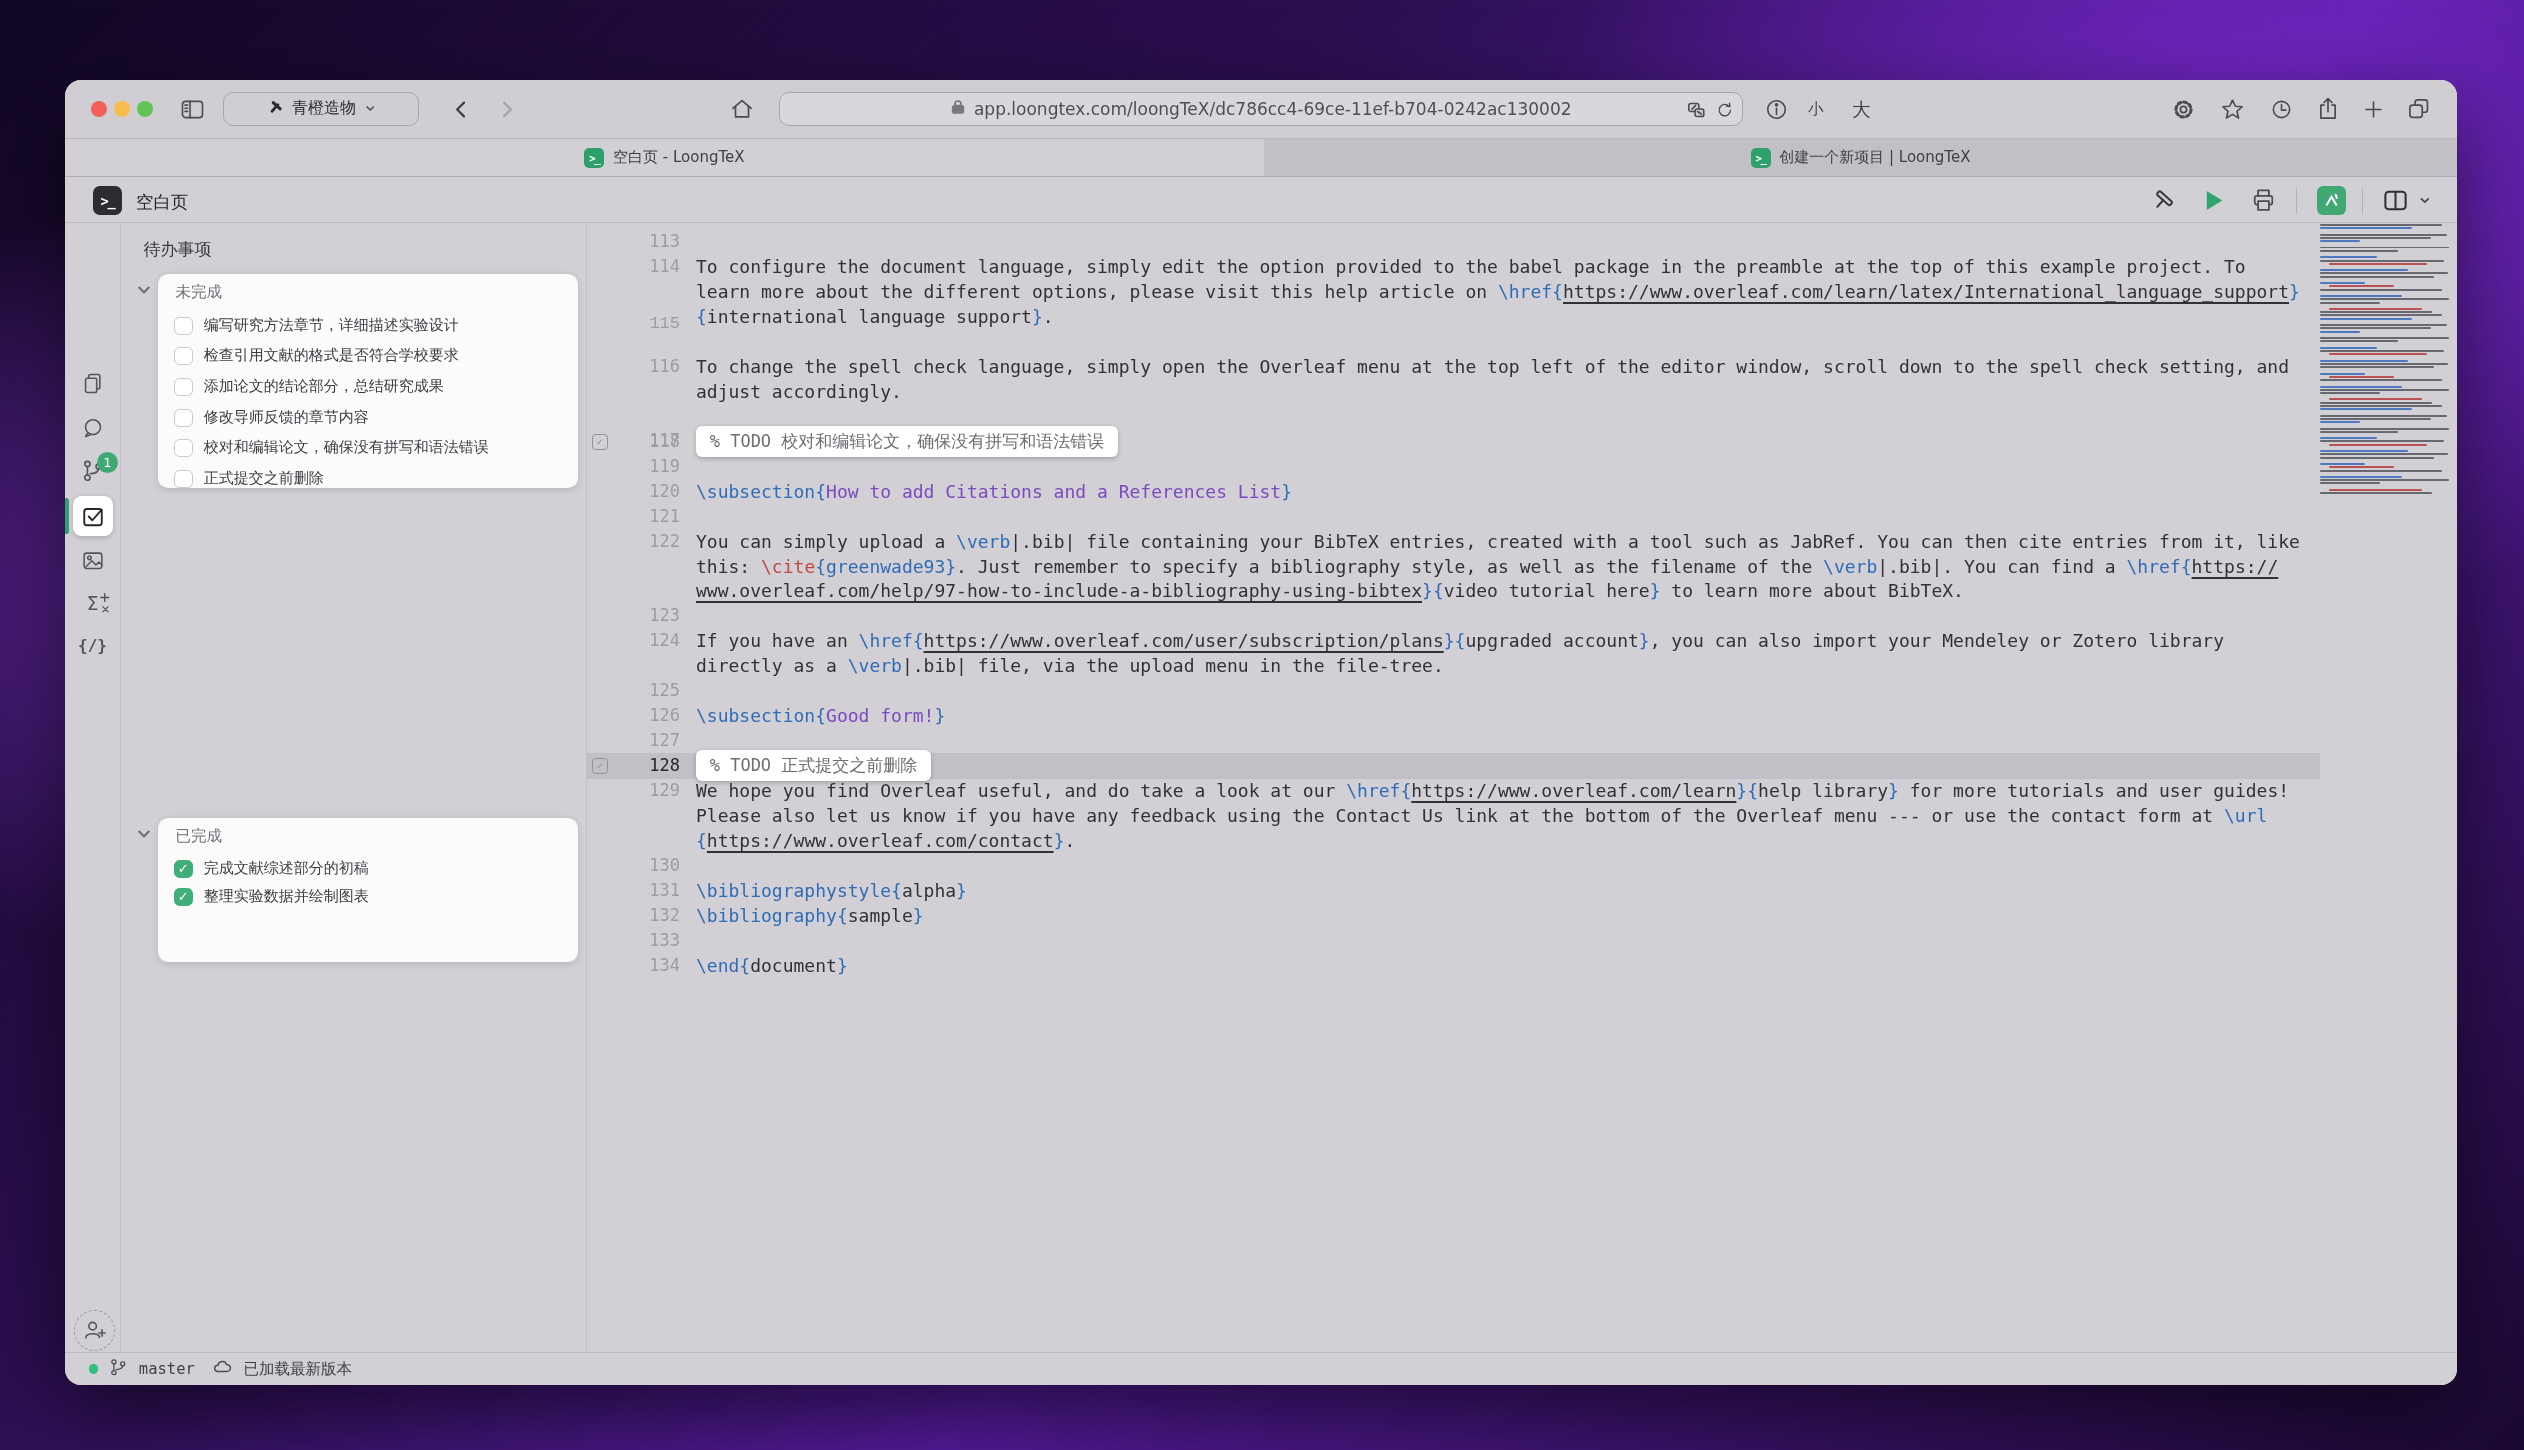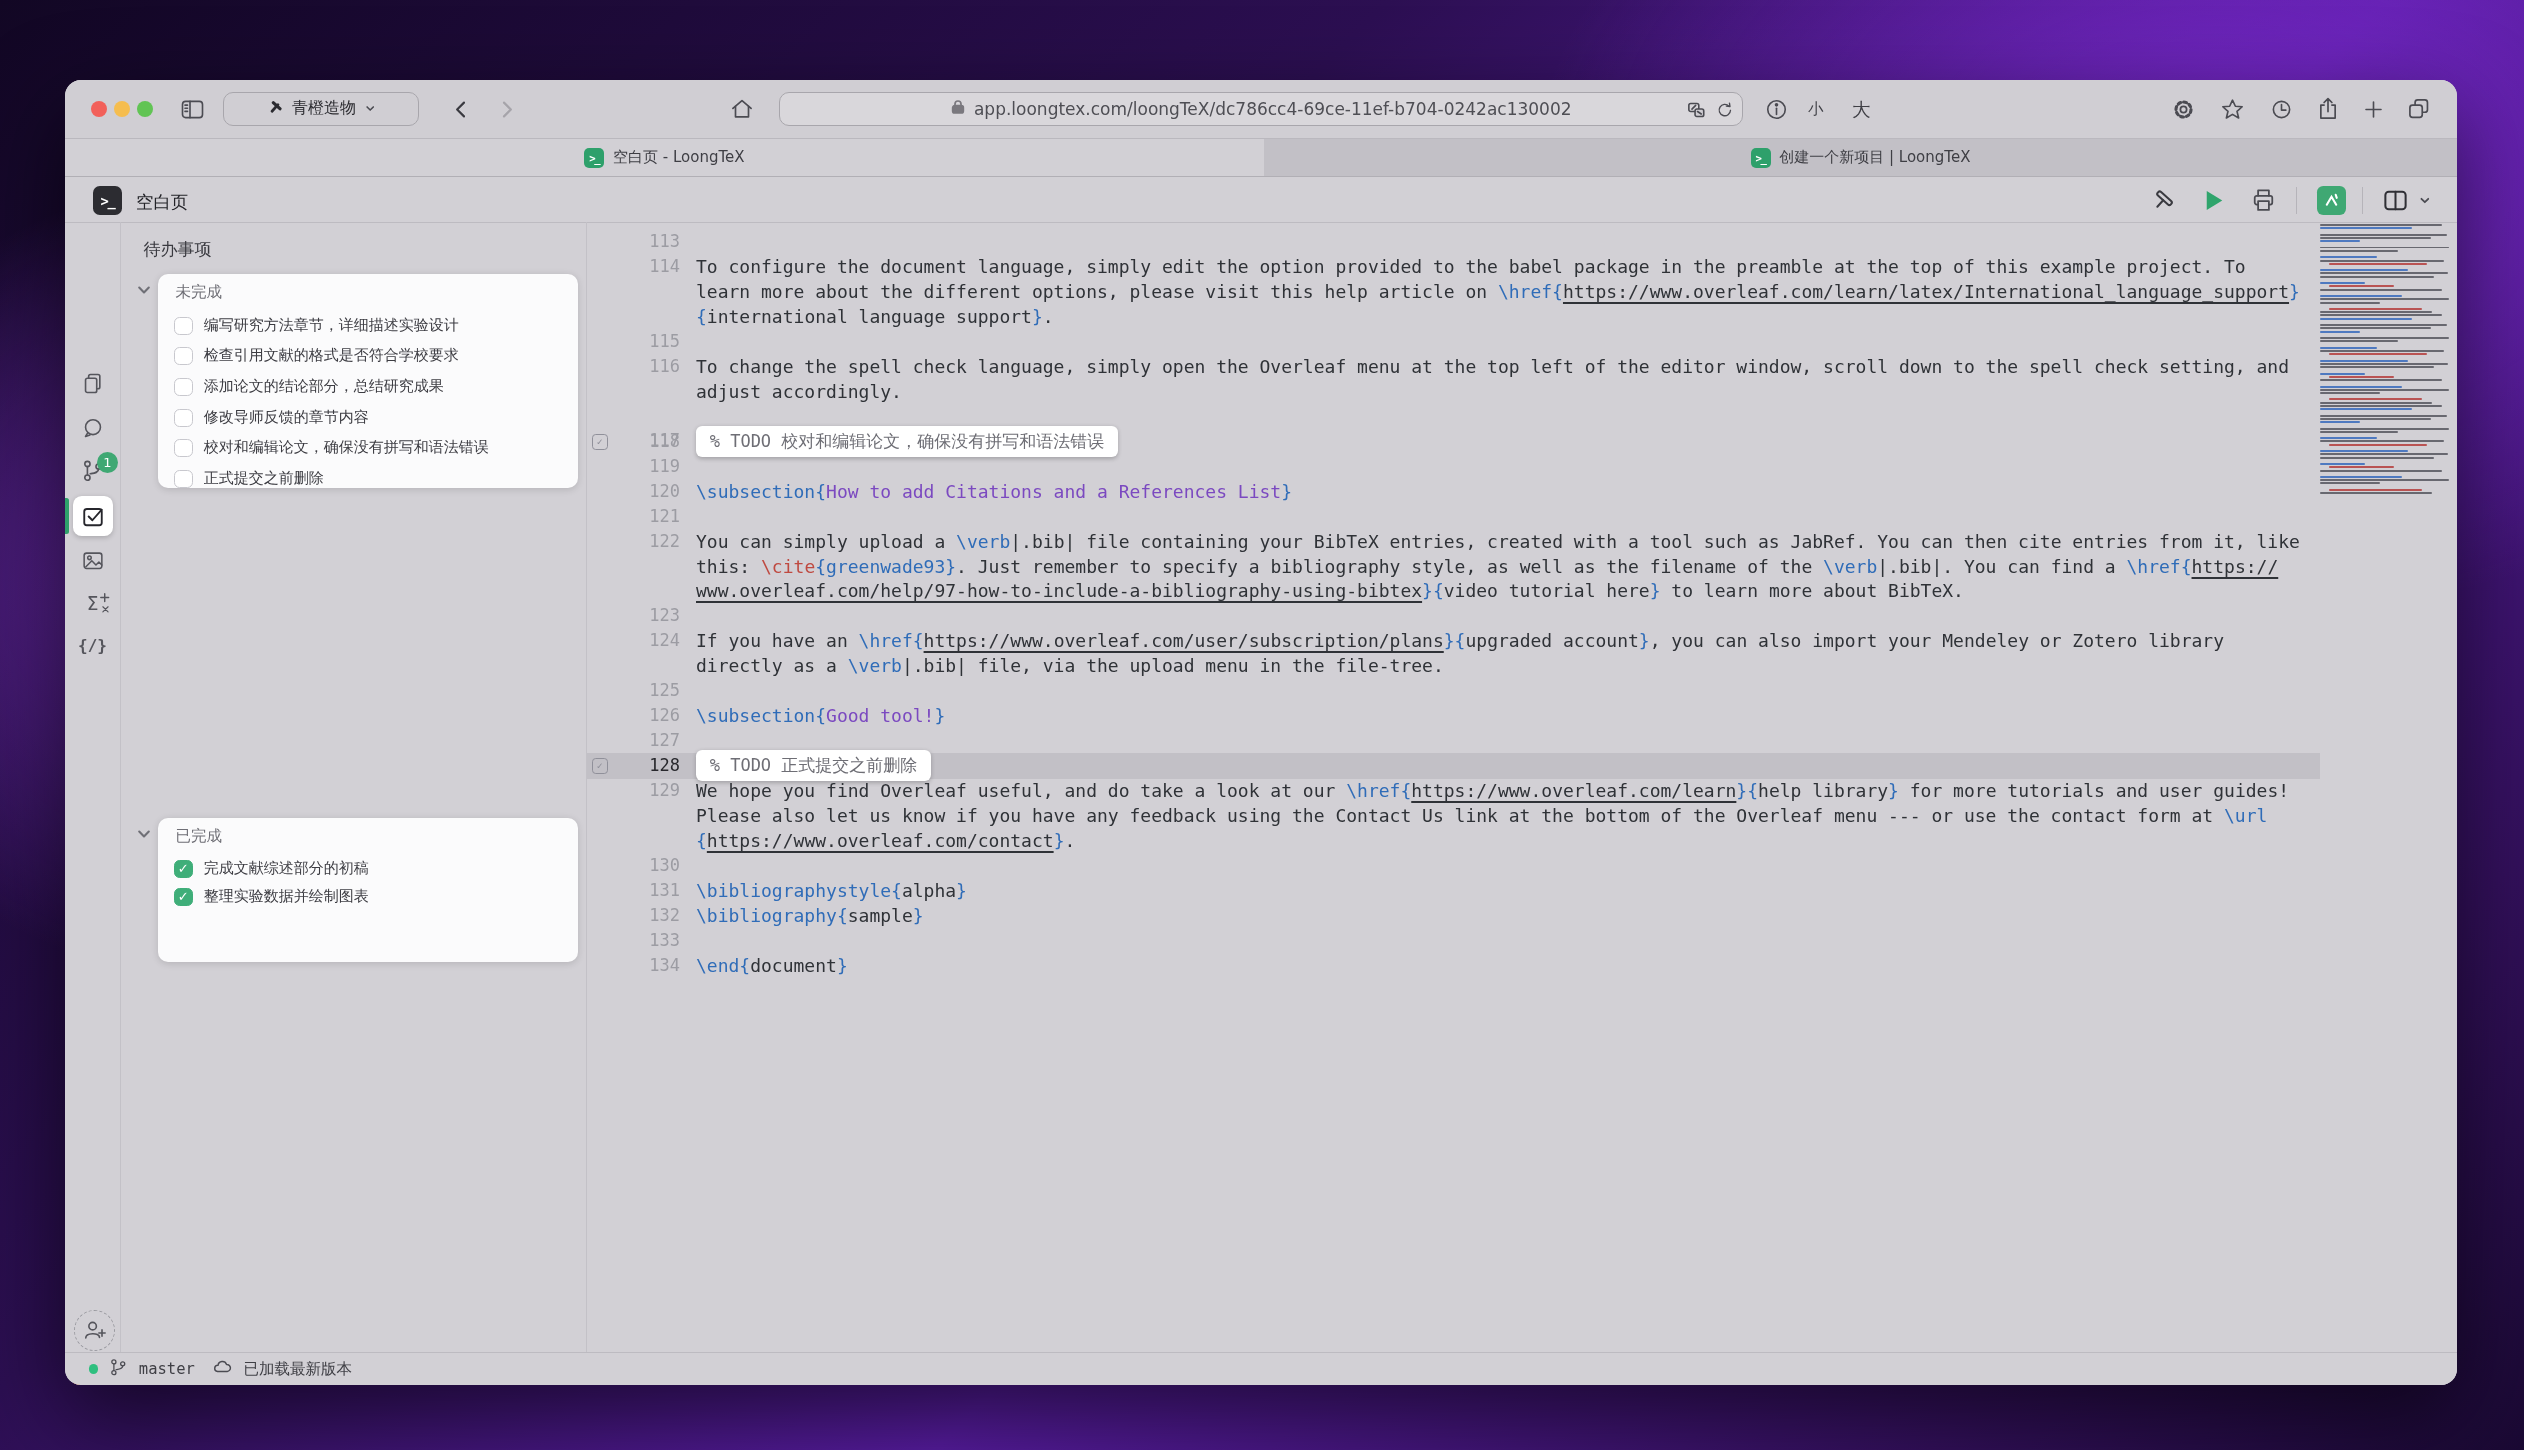--- a/index.html
+++ b/index.html
@@ -387,36 +387,36 @@
           </div>
         </div>
     </div>
   </div>
 
   <div id="code">
       <div class="crow" style="top: 6.8px;"><span class="lnum">113</span><span class="ccontent"></span></div>
       <div class="crow" style="top: 32px;"><span class="lnum">114</span><span class="ccontent"><span class="t-p">To configure the document language, simply edit the option provided to the babel package in the preamble at the top of this example project. To</span></span></div>
       <div class="crow" style="top: 57px;"><span class="lnum"></span><span class="ccontent"><span class="t-p">learn more about the different options, please visit this help article on </span><span class="t-c">\href{</span><span class="t-u">https://www.overleaf.com/learn/latex/International_language_support</span><span class="t-c">}</span></span></div>
       <div class="crow" style="top: 82px;"><span class="lnum"></span><span class="ccontent"><span class="t-c">{</span><span class="t-p">international language support</span><span class="t-c">}</span><span class="t-p">.</span></span></div>
-      <div class="crow" style="top: 107px;"><span class="lnum">115</span><span class="ccontent"></span></div>
+      <div class="crow" style="top: 89px; font-family: Liberation Mono, monospace;"><span class="lnum">115</span><span class="ccontent"></span></div>
       <div class="crow" style="top: 132px;"><span class="lnum">116</span><span class="ccontent"><span class="t-p">To change the spell check language, simply open the Overleaf menu at the top left of the editor window, scroll down to the spell check setting, and</span></span></div>
       <div class="crow" style="top: 157px;"><span class="lnum"></span><span class="ccontent"><span class="t-p">adjust accordingly.</span></span></div>
       <div class="crow" style="top: 182px; margin-top: 24px;"><span class="lnum">117</span><span class="ccontent"></span></div>
       <div class="crow" style="top: 207px;"><span class="lnum">118</span><span class="gicon">✓</span><span class="ccontent"><span class="badge">% TODO 校对和编辑论文，确保没有拼写和语法错误</span></span></div>
       <div class="crow" style="top: 232px;"><span class="lnum">119</span><span class="ccontent"></span></div>
       <div class="crow" style="top: 257px;"><span class="lnum">120</span><span class="ccontent"><span class="t-c">\subsection{</span><span class="t-v">How to add Citations and a References List</span><span class="t-c">}</span></span></div>
       <div class="crow" style="top: 282px;"><span class="lnum">121</span><span class="ccontent"></span></div>
       <div class="crow" style="top: 307px;"><span class="lnum">122</span><span class="ccontent"><span class="t-p">You can simply upload a </span><span class="t-c">\verb</span><span class="t-p">|.bib| file containing your BibTeX entries, created with a tool such as JabRef. You can then cite entries from it, like</span></span></div>
       <div class="crow" style="top: 332px;"><span class="lnum"></span><span class="ccontent"><span class="t-p">this: </span><span class="t-r">\cite</span><span class="t-c">{greenwade93}</span><span class="t-p">. Just remember to specify a bibliography style, as well as the filename of the </span><span class="t-c">\verb</span><span class="t-p">|.bib|. You can find a </span><span class="t-c">\href{</span><span class="t-u">https://</span></span></div>
       <div class="crow" style="top: 356px;"><span class="lnum"></span><span class="ccontent"><span class="t-u">www.overleaf.com/help/97-how-to-include-a-bibliography-using-bibtex</span><span class="t-c">}{</span><span class="t-p">video tutorial here</span><span class="t-c">}</span><span class="t-p"> to learn more about BibTeX.</span></span></div>
       <div class="crow" style="top: 381px;"><span class="lnum">123</span><span class="ccontent"></span></div>
       <div class="crow" style="top: 406px;"><span class="lnum">124</span><span class="ccontent"><span class="t-p">If you have an </span><span class="t-c">\href{</span><span class="t-u">https://www.overleaf.com/user/subscription/plans</span><span class="t-c">}{</span><span class="t-p">upgraded account</span><span class="t-c">}</span><span class="t-p">, you can also import your Mendeley or Zotero library</span></span></div>
       <div class="crow" style="top: 431px;"><span class="lnum"></span><span class="ccontent"><span class="t-p">directly as a </span><span class="t-c">\verb</span><span class="t-p">|.bib| file, via the upload menu in the file-tree.</span></span></div>
       <div class="crow" style="top: 456px;"><span class="lnum">125</span><span class="ccontent"></span></div>
-      <div class="crow" style="top: 481px;"><span class="lnum">126</span><span class="ccontent"><span class="t-c">\subsection{</span><span class="t-v">Good tool!</span><span class="t-c">}</span></span></div>
+      <div class="crow" style="top: 481px;"><span class="lnum">126</span><span class="ccontent"><span class="t-c">\subsection{</span><span class="t-v">Good form!</span><span class="t-c">}</span></span></div>
       <div class="crow" style="top: 506px;"><span class="lnum">127</span><span class="ccontent"></span></div>
       <div class="crow active" style="top: 531px;"><span class="lnum">128</span><span class="gicon">✓</span><span class="ccontent"><span class="badge">% TODO 正式提交之前删除</span></span></div>
       <div class="crow" style="top: 556px;"><span class="lnum">129</span><span class="ccontent"><span class="t-p">We hope you find Overleaf useful, and do take a look at our </span><span class="t-c">\href{</span><span class="t-u">https://www.overleaf.com/learn</span><span class="t-c">}{</span><span class="t-p">help library</span><span class="t-c">}</span><span class="t-p"> for more tutorials and user guides!</span></span></div>
       <div class="crow" style="top: 581px;"><span class="lnum"></span><span class="ccontent"><span class="t-p">Please also let us know if you have any feedback using the Contact Us link at the bottom of the Overleaf menu --- or use the contact form at </span><span class="t-c">\url</span></span></div>
       <div class="crow" style="top: 606px;"><span class="lnum"></span><span class="ccontent"><span class="t-c">{</span><span class="t-u">https://www.overleaf.com/contact</span><span class="t-c">}</span><span class="t-p">.</span></span></div>
       <div class="crow" style="top: 631px;"><span class="lnum">130</span><span class="ccontent"></span></div>
       <div class="crow" style="top: 656px;"><span class="lnum">131</span><span class="ccontent"><span class="t-c">\bibliographystyle{</span><span class="t-p">alpha</span><span class="t-c">}</span></span></div>
       <div class="crow" style="top: 681px;"><span class="lnum">132</span><span class="ccontent"><span class="t-c">\bibliography{</span><span class="t-p">sample</span><span class="t-c">}</span></span></div>
       <div class="crow" style="top: 706px;"><span class="lnum">133</span><span class="ccontent"></span></div>
       <div class="crow" style="top: 731px;"><span class="lnum">134</span><span class="ccontent"><span class="t-c">\end{</span><span class="t-p">document</span><span class="t-c">}</span></span></div>

